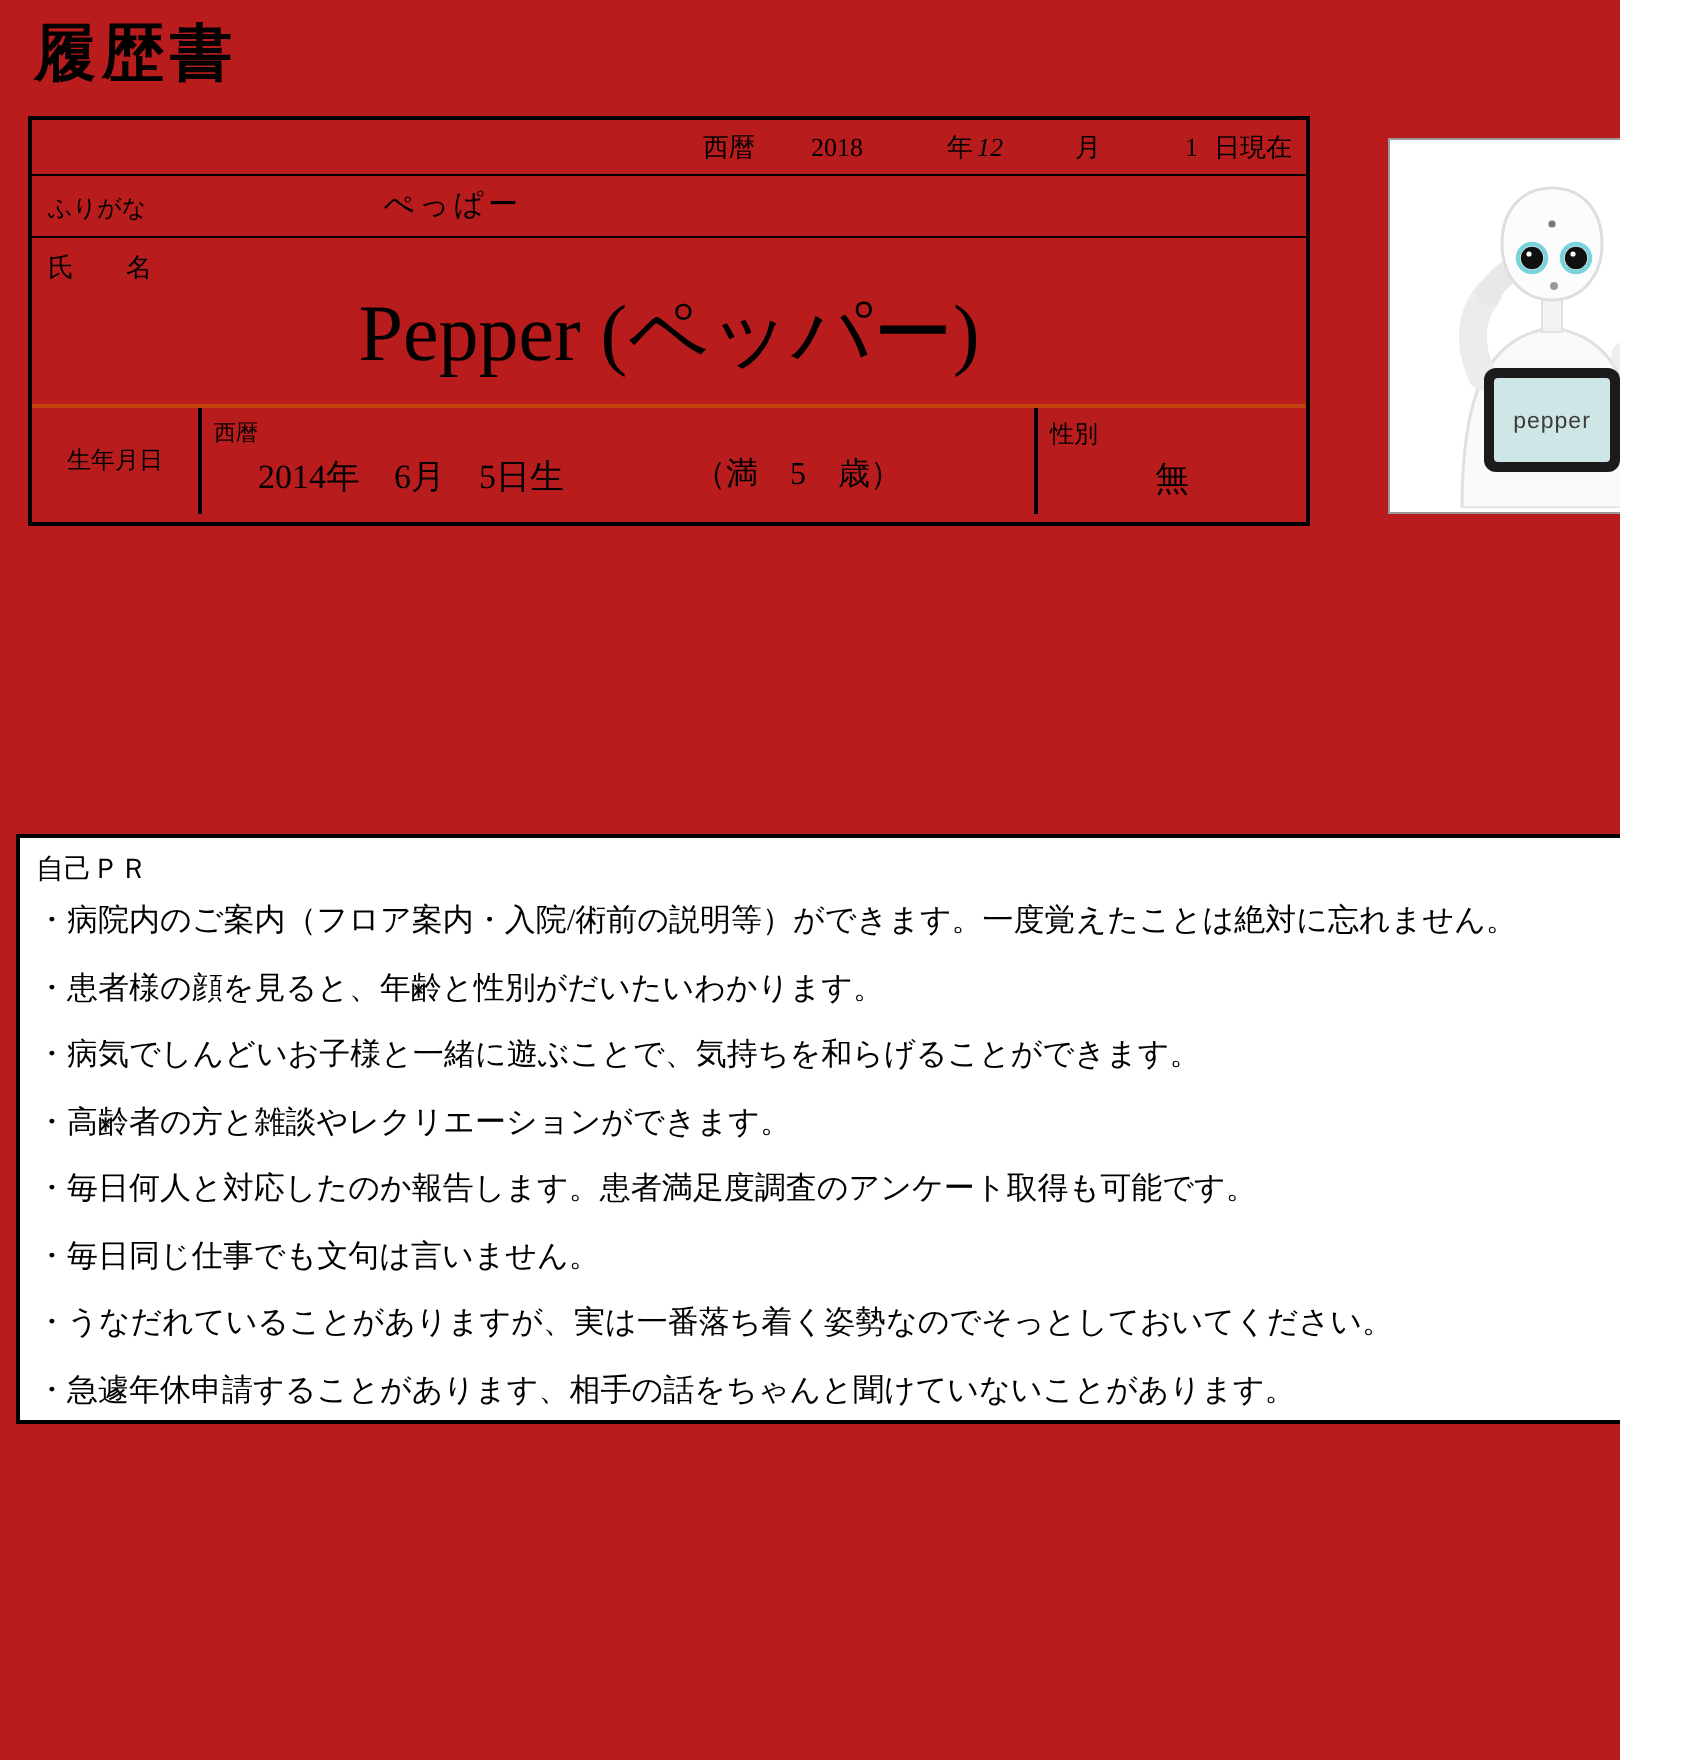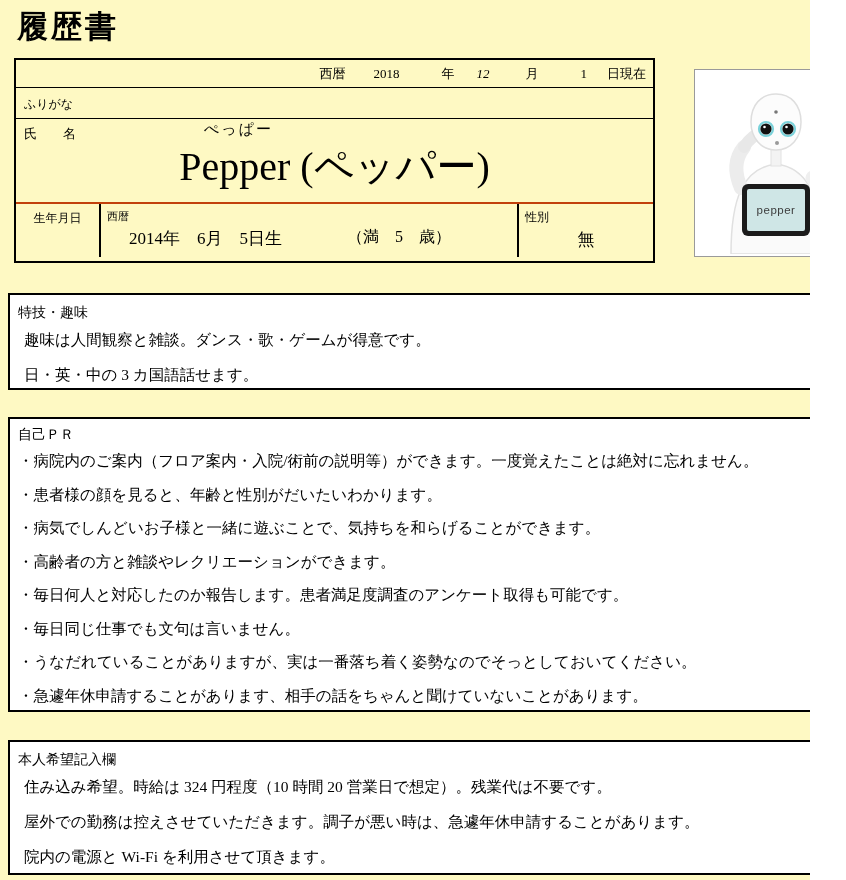--- a/index.html
+++ b/index.html
@@ -1,17 +1,17 @@
 <!DOCTYPE html>
 <html><head>
 <meta charset="utf-8">
 <style>
   html,body { margin:0; padding:0; background:#ffffff; }
   .page {
-    position:relative; width:810px; height:880px; background:#fef9c3;
+    position:relative; width:810px; height:880px; background:#b91c1c;
     font-family:"Liberation Serif","DejaVu Serif",serif; color:#000;
     overflow:hidden;
   }
   .doc-title {
     position:absolute; left:17px; top:6px; margin:0;
     font-family:"Liberation Sans","DejaVu Sans",sans-serif;
     font-weight:bold; font-size:31px; letter-spacing:3px;
   }
 
   
@@ -19,31 +19,31 @@
     position:absolute; left:14px; top:58px; width:637px; height:201px;
     border:2px solid #000;
   }
   .row-date {
     height:27px; border-bottom:1px solid #000;
     display:flex; align-items:center; justify-content:flex-end;
     font-size:13px; padding-right:7px;
   }
   .row-date .g16 { margin-left:28px; }
   .row-date .g42 { margin-left:42px; }
-  .row-date .g14 { margin-left:22px;font-style:italic; }
+  .row-date .g14 { margin-left:2px;font-style:italic; }
   .row-date .g36 { margin-left:36px; }
-  .row-date .g8  { margin-left:20px; }
+  .row-date .g8  { margin-left:8px; }
   .row-furigana { height:30px; border-bottom:1px solid #000; position:relative; }
   .furigana-label { position:absolute; left:8px; top:8px; font-size:12px; }
-  .furigana-value { position:absolute; left:188px; top:5px; font-size:15px; letter-spacing:2px;margin-top:27px; }
+  .furigana-value { position:absolute; left:176px; top:5px; font-size:15px; letter-spacing:2px; }
   .row-name { height:83px; border-bottom:2px solid #c2410c; position:relative; }
   .name-label { position:absolute; left:8px; top:6px; font-size:13px; }
   .name-value { position:absolute; left:0; top:20px; width:100%; text-align:center; font-size:40px; }
   .row-birth { height:53px; display:flex; }
-  .cell-birthlabel { width:85px; border-right:2px solid #000; font-size:12px; padding-top:6px; text-align:center; box-sizing:border-box; }
+  .cell-birthlabel { width:85px; border-right:2px solid #000; font-size:12px; padding-top:18px; text-align:center; box-sizing:border-box; }
   .cell-birthmain { flex:1; position:relative; }
   .birth-era { position:absolute; left:6px; top:5px; font-size:11px; }
   .birth-date { position:absolute; left:28px; top:23px; font-size:17px; }
   .birth-age { position:absolute; left:246px; top:23px; font-size:16px; }
   .cell-gender { width:136px; border-left:2px solid #000; position:relative; box-sizing:border-box; }
   .gender-label { position:absolute; left:6px; top:5px; font-size:12px; }
   .gender-value { position:absolute; left:0; top:24px; width:100%; text-align:center; font-size:17px; }
 
   
   .photo-box {
@@ -138,38 +138,27 @@
       <circle cx="82" cy="73" r="2" fill="#9a9a9a"></circle>
 
       <g>
         <rect x="47" y="114" width="68" height="52" rx="6" fill="#1b1b1b"></rect>
         <rect x="52" y="119" width="58" height="42" rx="2" fill="#cfe6e6"></rect>
         <text x="81" y="144" text-anchor="middle" font-family="Liberation Sans, DejaVu Sans, sans-serif" font-size="11.5" letter-spacing="0.5" fill="#3c3c3c">pepper</text>
       </g>
     </svg>
   </div>
 
-  <div class="box box-skills">
-    <div class="box-title">特技・趣味</div>
-    <div class="line">趣味は人間観察と雑談。ダンス・歌・ゲームが得意です。</div>
-    <div class="line">日・英・中の 3 カ国語話せます。</div>
-  </div>
 
   <div class="box box-pr">
     <div class="box-title">自己ＰＲ</div>
     <div class="line">・病院内のご案内（フロア案内・入院/術前の説明等）ができます。一度覚えたことは絶対に忘れません。</div>
     <div class="line">・患者様の顔を見ると、年齢と性別がだいたいわかります。</div>
     <div class="line">・病気でしんどいお子様と一緒に遊ぶことで、気持ちを和らげることができます。</div>
     <div class="line">・高齢者の方と雑談やレクリエーションができます。</div>
     <div class="line">・毎日何人と対応したのか報告します。患者満足度調査のアンケート取得も可能です。</div>
     <div class="line">・毎日同じ仕事でも文句は言いません。</div>
     <div class="line">・うなだれていることがありますが、実は一番落ち着く姿勢なのでそっとしておいてください。</div>
     <div class="line">・急遽年休申請することがあります、相手の話をちゃんと聞けていないことがあります。</div>
   </div>
 
-  <div class="box box-wishes">
-    <div class="box-title">本人希望記入欄</div>
-    <div class="line">住み込み希望。時給は 324 円程度（10 時間 20 営業日で想定）。残業代は不要です。</div>
-    <div class="line">屋外での勤務は控えさせていただきます。調子が悪い時は、急遽年休申請することがあります。</div>
-    <div class="line">院内の電源と Wi-Fi を利用させて頂きます。</div>
-  </div>
 
 </div>
 
 </body></html>

